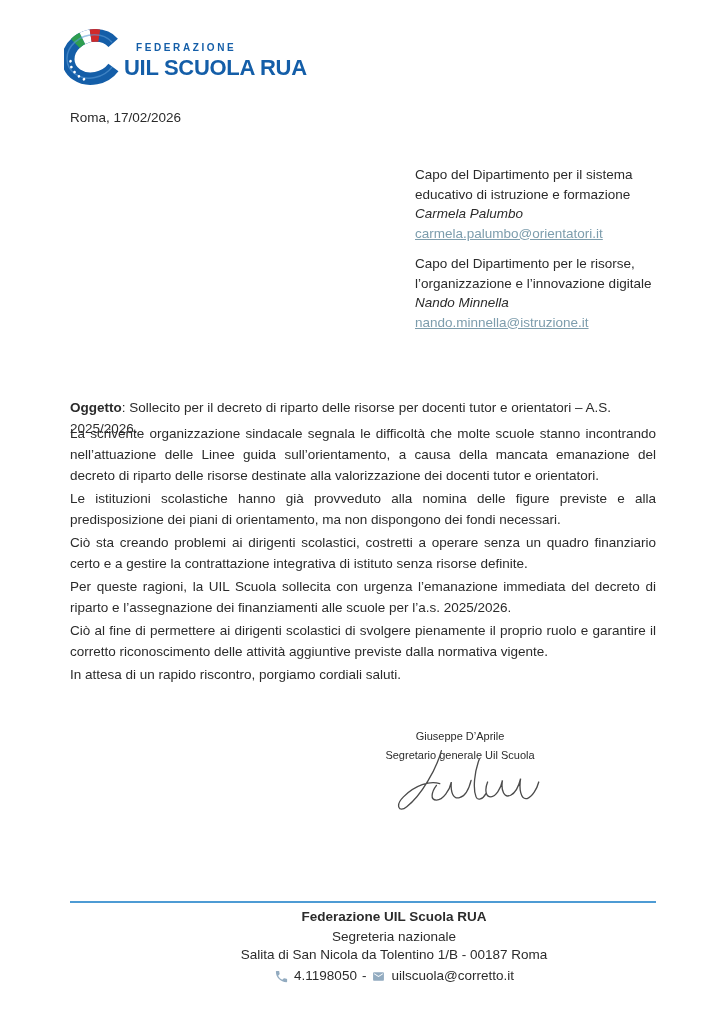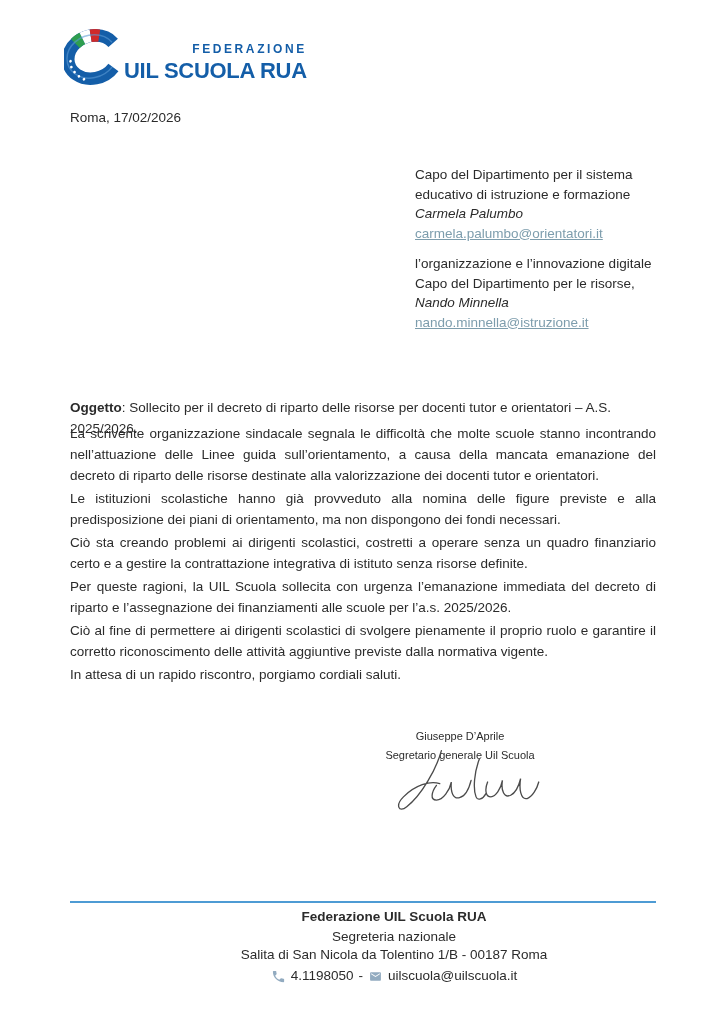--- a/index.html
+++ b/index.html
@@ -9,21 +9,21 @@
     background:#ffffff;
     margin:0 auto;
     font-family:"Liberation Sans","DejaVu Sans",sans-serif;
     color:#2b2b2b;
     overflow:hidden;
   }
   
   .logo{position:absolute;left:64px;top:28px;width:230px;height:58px;}
   .logo-ring{position:absolute;left:0;top:0;width:58px;height:58px;}
   .logo-text{position:absolute;left:60px;top:14px;color:#145ea8;}
-  .logo-fed{font-size:12px;font-weight:bold;letter-spacing:2.6px;margin-left:12px;text-align:right;}
+  .logo-fed{font-size:10px;font-weight:bold;letter-spacing:2.6px;margin-left:12px;}
   .logo-name{font-size:22px;font-weight:800;letter-spacing:-0.3px;margin-top:2px;white-space:nowrap;}
   
   .date{position:absolute;left:70px;top:110px;font-size:13.5px;}
   
   .recipients{position:absolute;left:415px;top:165px;width:265px;font-size:13.5px;line-height:19.5px;}
   .recipient{margin-bottom:11px;}
   .recipient .name{font-style:italic;}
   .email-link{color:#7d9dad;text-decoration:underline;cursor:pointer;}
   
   .subject{position:absolute;left:70px;top:397px;width:586px;font-size:13.5px;line-height:21px;}
@@ -73,22 +73,22 @@
   <div class="date">Roma, 17/02/2026</div>
 
   <div class="recipients">
     <div class="recipient">
       <div>Capo del Dipartimento per il sistema</div>
       <div>educativo di istruzione e formazione</div>
       <div class="name">Carmela Palumbo</div>
       <div><a class="email-link">carmela.palumbo@orientatori.it</a></div>
     </div>
     <div class="recipient">
+      <div>Capo del Dipartimento per le risorse,</div>
       <div>l’organizzazione e l’innovazione digitale</div>
-      <div>Capo del Dipartimento per le risorse,</div>
       <div class="name">Nando Minnella</div>
       <div><a class="email-link">nando.minnella@istruzione.it</a></div>
     </div>
   </div>
 
   <div class="subject"><b>Oggetto</b><span>: Sollecito per il decreto di riparto delle risorse per docenti tutor e orientatori – A.S. 2025/2026.</span></div>
 
   <div class="body">
     <p>La scrivente organizzazione sindacale segnala le difficoltà che molte scuole stanno incontrando nell’attuazione delle Linee guida sull’orientamento, a causa della mancata emanazione del decreto di riparto delle risorse destinate alla valorizzazione dei docenti tutor e orientatori.</p>
     <p>Le istituzioni scolastiche hanno già provveduto alla nomina delle figure previste e alla predisposizione dei piani di orientamento, ma non dispongono dei fondi necessari.</p>
@@ -118,17 +118,17 @@
     <div class="address">Salita di San Nicola da Tolentino 1/B - 00187 Roma</div>
     <div class="contact-row">
       <svg width="15" height="15" viewBox="0 0 24 24">
         <path fill="#92abc0" d="M6.62 10.79c1.44 2.83 3.76 5.14 6.59 6.59l2.2-2.21c.27-.27.67-.36 1.02-.24 1.12.37 2.33.57 3.57.57.55 0 1 .45 1 1V20c0 .55-.45 1-1 1-9.39 0-17-7.61-17-17 0-.55.45-1 1-1h3.5c.55 0 1 .45 1 1 0 1.25.2 2.45.57 3.57.11.35.03.74-.25 1.02l-2.2 2.2z"></path>
       </svg>
       <span>4.1198050</span>
       <span>-</span>
       <svg width="15" height="13" viewBox="0 0 24 24">
         <path fill="#92abc0" d="M20 4H4c-1.1 0-1.99.9-1.99 2L2 18c0 1.1.9 2 2 2h16c1.1 0 2-.9 2-2V6c0-1.1-.9-2-2-2zm0 4l-8 5-8-5V6l8 5 8-5v2z"></path>
       </svg>
-      <span>uilscuola@uilscuola.it</span>
+      <span>uilscuola@corretto.it</span>
     </div>
   </div>
 
 </div>
 
 </body></html>

